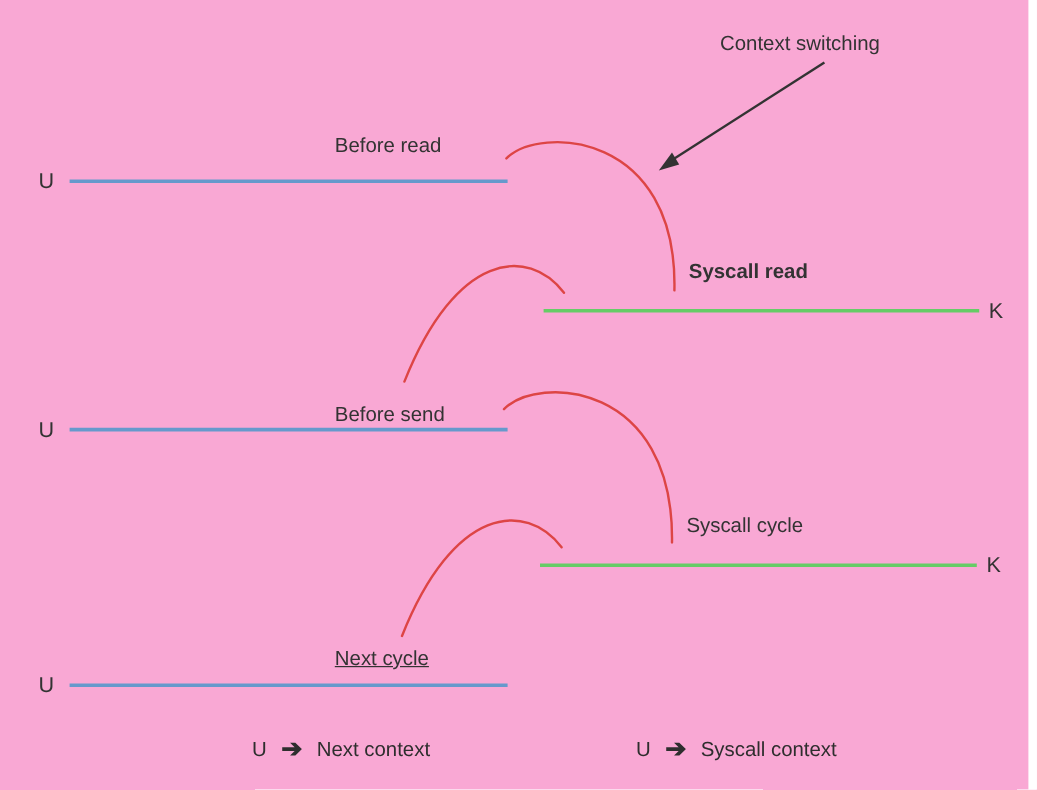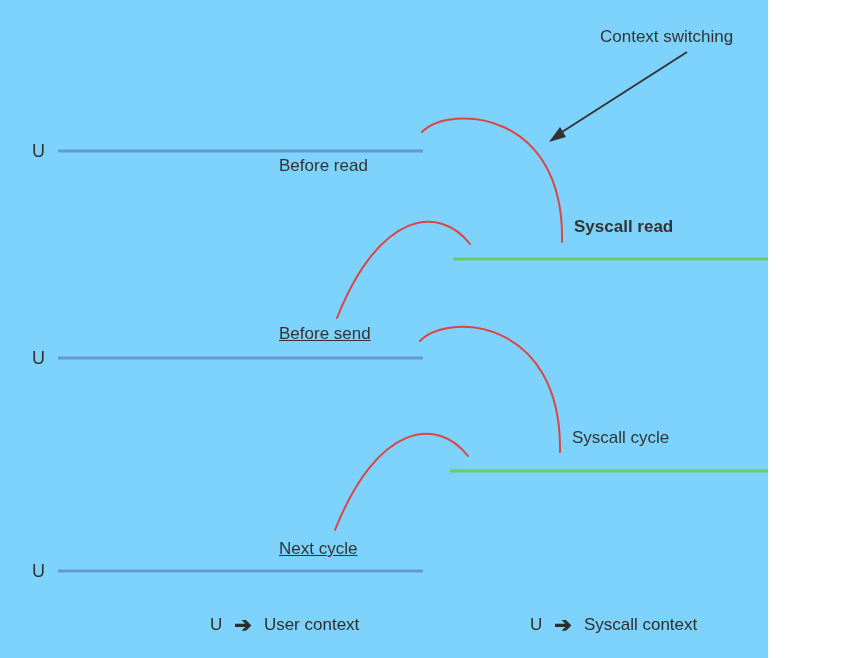--- a/index.html
+++ b/index.html
@@ -1,20 +1,20 @@
 <!DOCTYPE html>
 <html><head>
 <meta charset="utf-8">
 <style>
   html, body { margin: 0; padding: 0; background: #ffffff; }
   .canvas {
     position: relative;
-    width: 768px;
+    width: 857px;
     height: 658px;
-    background: #7dd3fc;
+    background: #f9a8d4;
     font-family: "Liberation Sans", sans-serif;
     overflow: hidden;
   }
   .canvas svg { position: absolute; left: 0; top: 0; }
   .lbl {
     position: absolute;
     font-size: 17px;
     line-height: 20px;
     color: #333333;
     white-space: nowrap;
@@ -54,38 +54,38 @@
     <path d="M 420,341 C 448,312 562,318 560,452" fill="none" stroke-width="2" stroke-linecap="round" stroke="#dd4545"></path>
     <path d="M 468,456 C 438,417 378,422 335,530" fill="none" stroke-width="2" stroke-linecap="round" stroke="#dd4545"></path>
 
     <line x1="687" y1="52" x2="562" y2="132" stroke-width="2" stroke="#333333"></line>
     <polygon points="549,142 560,127 566,137" fill="#333333"></polygon>
   </svg>
 
   <div class="lbl" style="left:600px; top:27px;">Context switching</div>
 
   <div class="lbl marker" style="left:32px; top:141px;">U</div>
-  <div class="lbl" style="left:279px; top:112px;margin-top:44px;">Before read</div>
+  <div class="lbl" style="left:279px; top:112px;">Before read</div>
 
   <div class="lbl" style="left:574px; top:217px;font-weight:bold;">Syscall read</div>
   <div class="lbl marker" style="left:824px; top:249px;">K</div>
 
   <div class="lbl marker" style="left:32px; top:348px;">U</div>
-  <div class="lbl" style="left:279px; top:324px;text-decoration:underline;">Before send</div>
+  <div class="lbl" style="left:279px; top:336px;">Before send</div>
 
   <div class="lbl" style="left:572px; top:428px;">Syscall cycle</div>
   <div class="lbl marker" style="left:822px; top:461px;">K</div>
 
   <div class="lbl marker" style="left:32px; top:561px;">U</div>
   <div class="lbl" style="left:279px; top:539px;text-decoration:underline;">Next cycle</div>
 
   <div class="legend" style="left:210px; top:614px;">
     <span>U</span>
     <span class="arrow-glyph">➔</span>
-    <span>User context</span>
+    <span>Next context</span>
   </div>
 
   <div class="legend" style="left:530px; top:614px;">
     <span>U</span>
     <span class="arrow-glyph">➔</span>
     <span>Syscall context</span>
   </div>
 
 </div>
 

